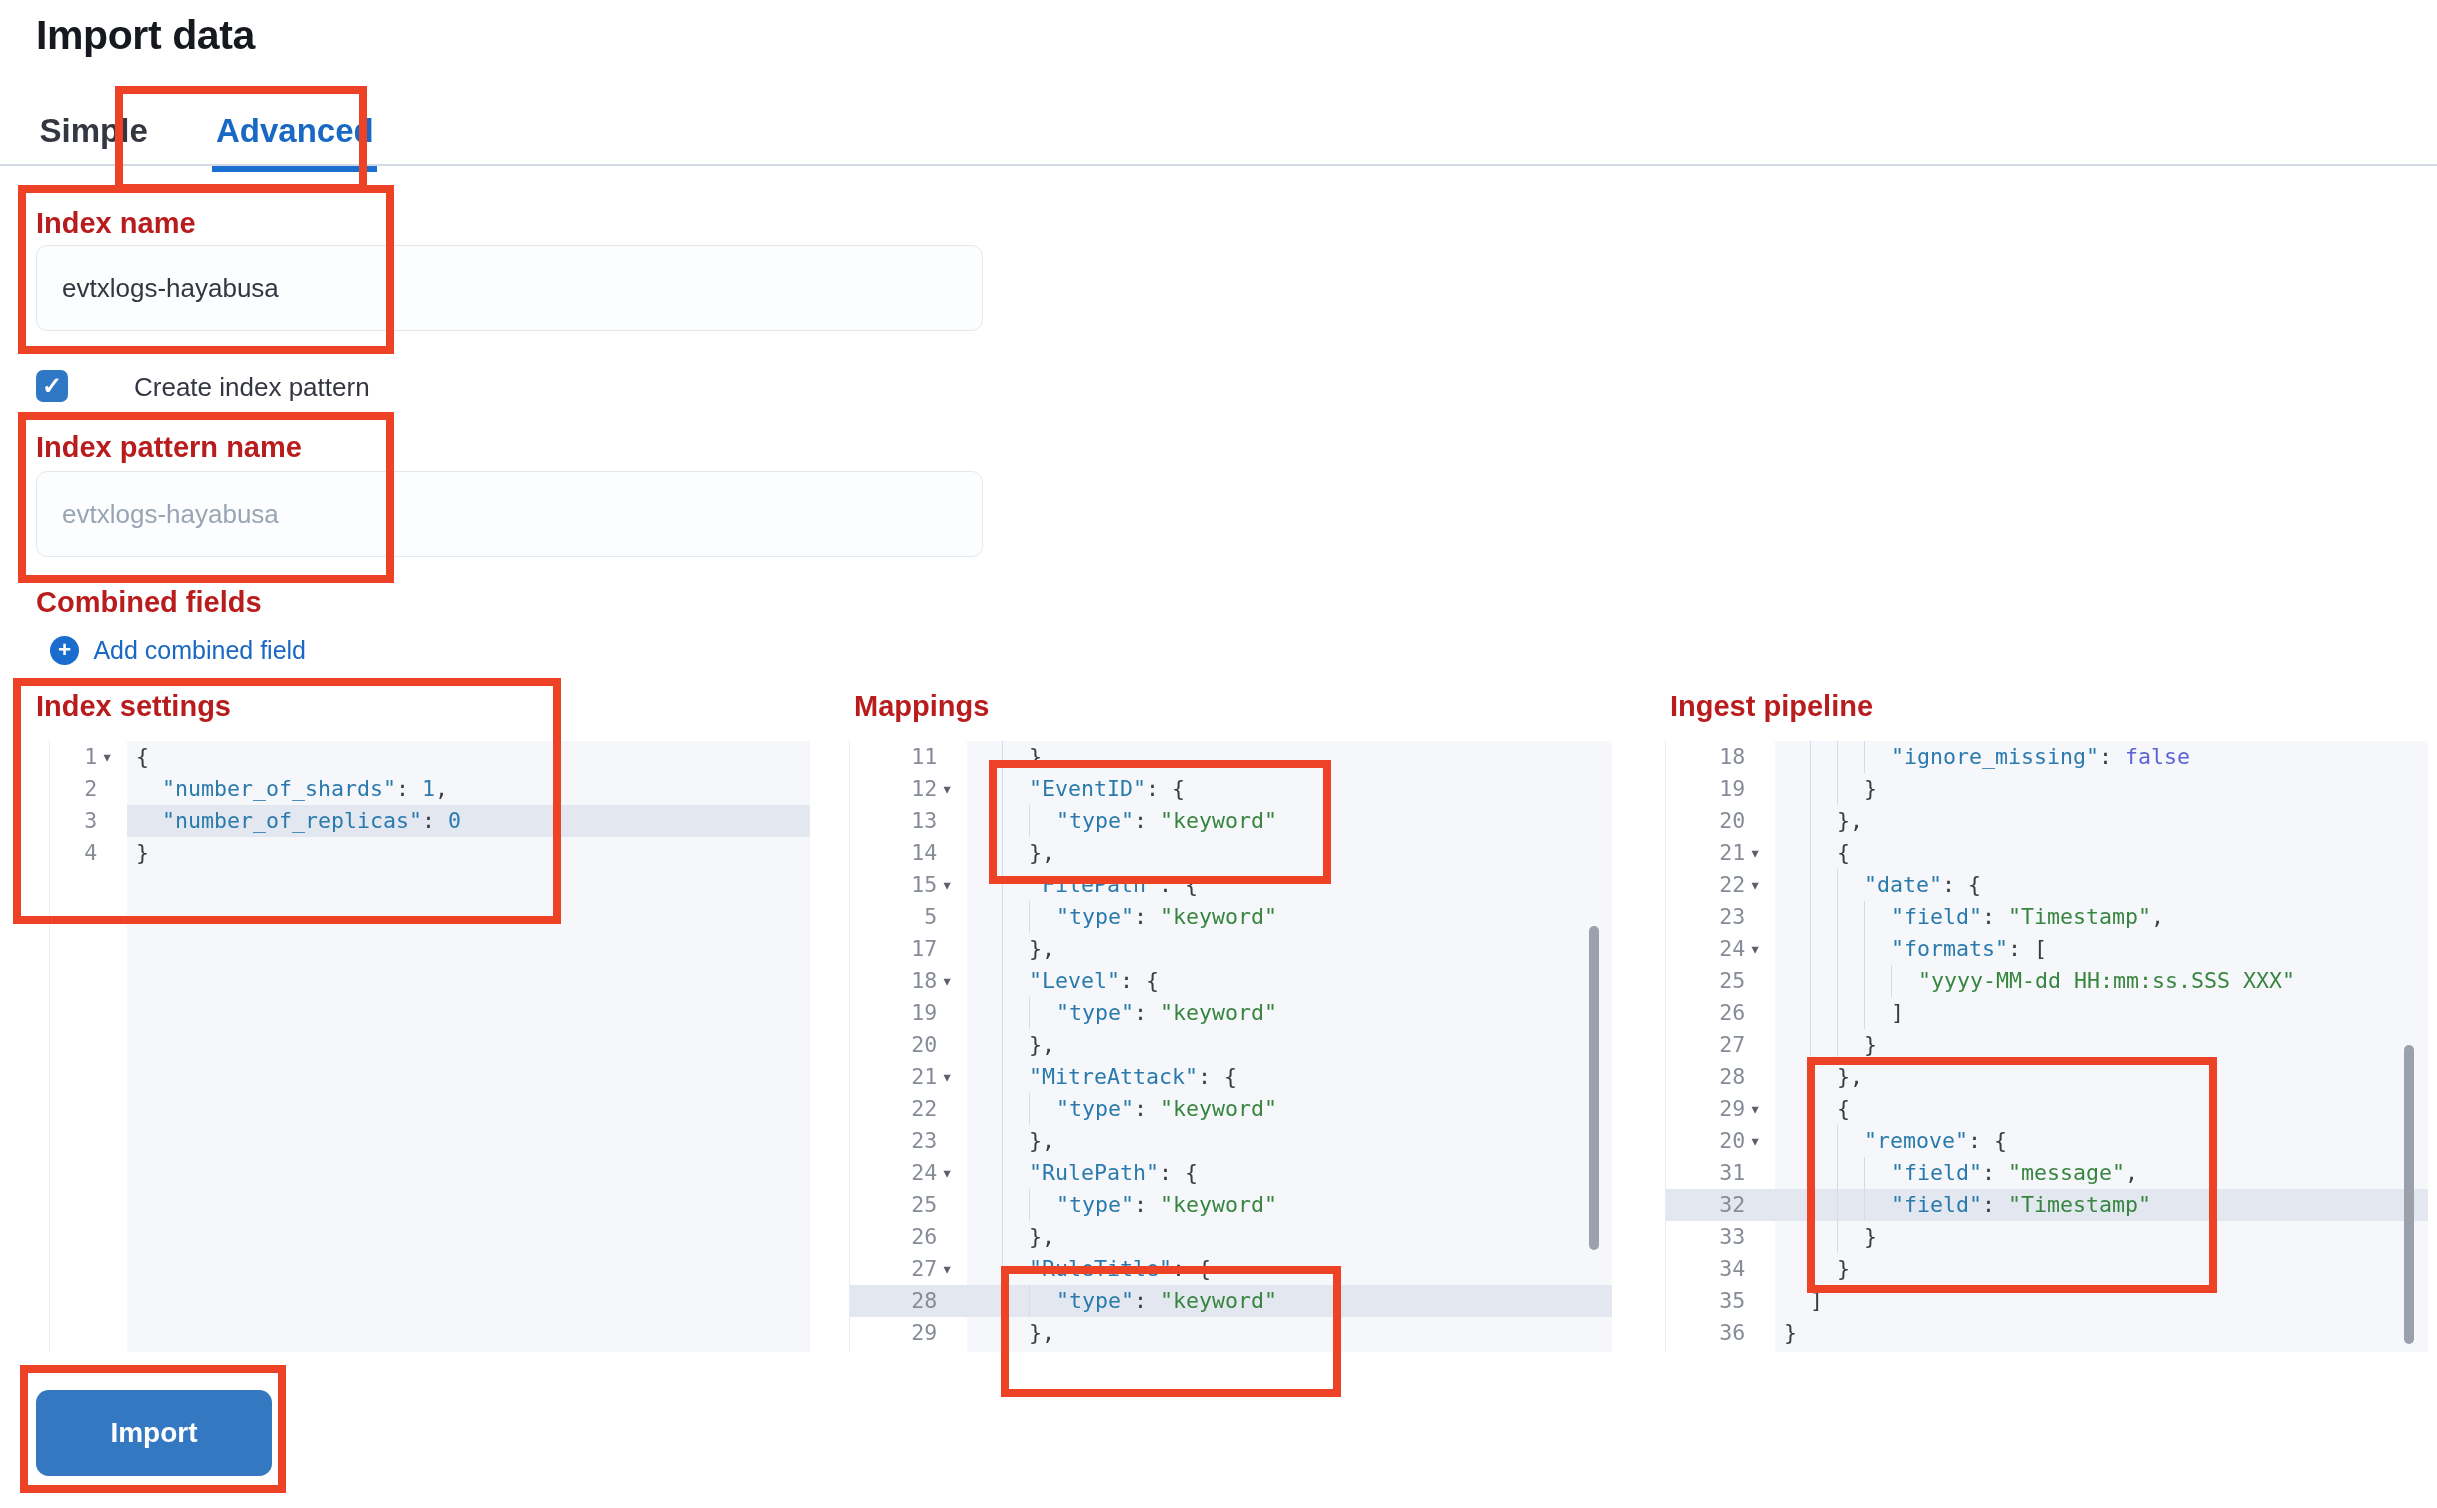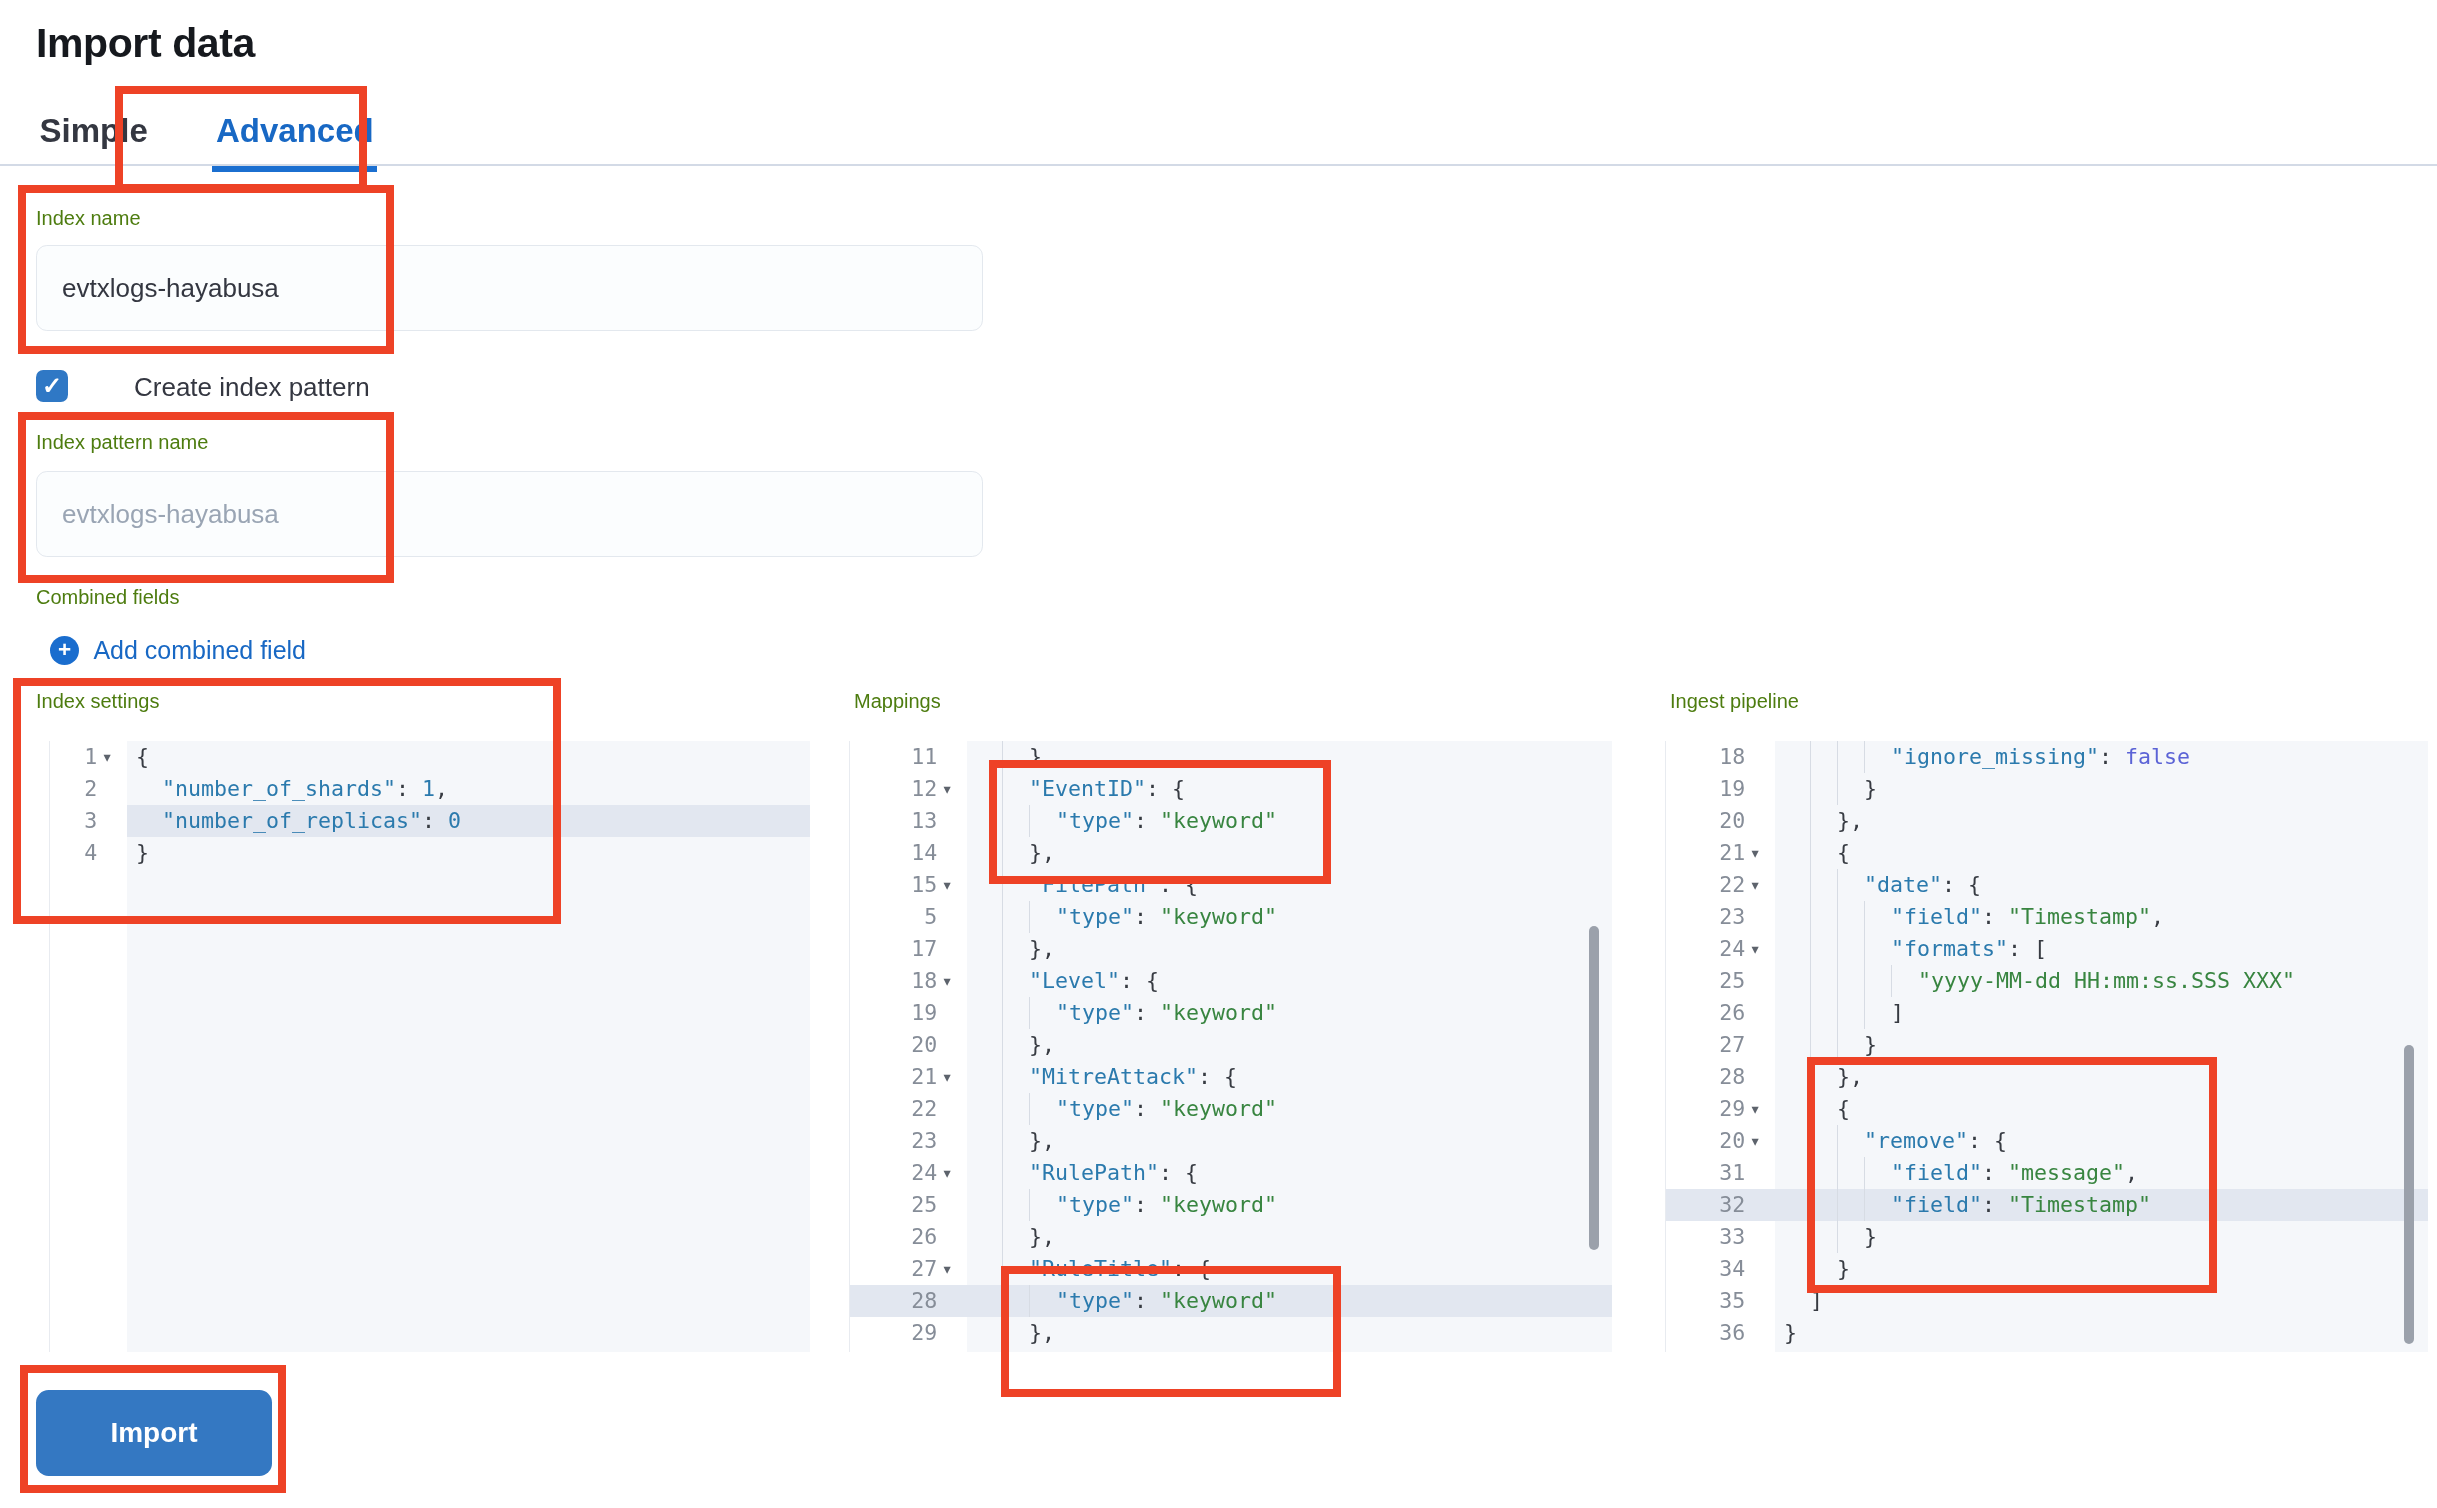--- a/index.html
+++ b/index.html
@@ -1,28 +1,28 @@
 <!DOCTYPE html>
 <html style="font-size:14.4px"><head>
 <meta charset="utf-8">
 <style>
   html,body{margin:0;padding:0;background:#fff;}
   #page{position:relative;width:2438px;height:1508px;background:#fff;overflow:hidden;
         font-family:"Liberation Sans",sans-serif;color:#343741;}
   .abs{position:absolute;}
 
   
-  #page-title{left:36px;top:20px;font-size:41px;font-weight:700;color:#16191e;letter-spacing:-0.4px;}
+  #page-title{left:36px;top:12px;font-size:41px;font-weight:700;color:#16191e;letter-spacing:-0.4px;}
   #tabs{left:36px;top:108px;height:58px;display:flex;gap:61px;}
   .tab{font-size:33px;font-weight:600;color:#343741;padding:0 3.6px;height:58px;line-height:45px;cursor:pointer;}
   .tab.active{color:#1868c4;border-bottom:6.3px solid #1b6fd0;}
   #tab-divider{left:0;top:164px;width:2438px;height:1.8px;background:#d3dae6;}
 
   
-  .field-label{font-size:20px;font-weight:400;color:#4d7c0f;}
+  .field-label{font-size:29px;font-weight:700;color:#b91c1c;}
   .field{position:absolute;width:947px;height:86px;box-sizing:border-box;border:1.8px solid #e3e8ee;
          border-radius:10.8px;background:#fbfdfe;font-size:26px;color:#343741;padding:0 25px;
          font-family:"Liberation Sans",sans-serif;outline:none;}
   .field::placeholder{color:#9aa5b4;opacity:1;}
   #checkbox{left:36px;top:370px;width:32px;height:32px;background:#2f78c5;border-radius:7.2px;
             color:#fff;font-size:24px;font-weight:700;text-align:center;line-height:32px;cursor:pointer;}
   #checkbox-label{left:86px;top:372px;font-size:26px;color:#343741;margin-left:48px;}
   #add-link{left:50px;top:636px;display:flex;align-items:center;gap:14.4px;cursor:pointer;}
   #plus-icon{width:29px;height:29px;border-radius:50%;background:#1a6dce;color:#fff;font-size:22.5px;
              font-weight:700;text-align:center;line-height:28px;}

